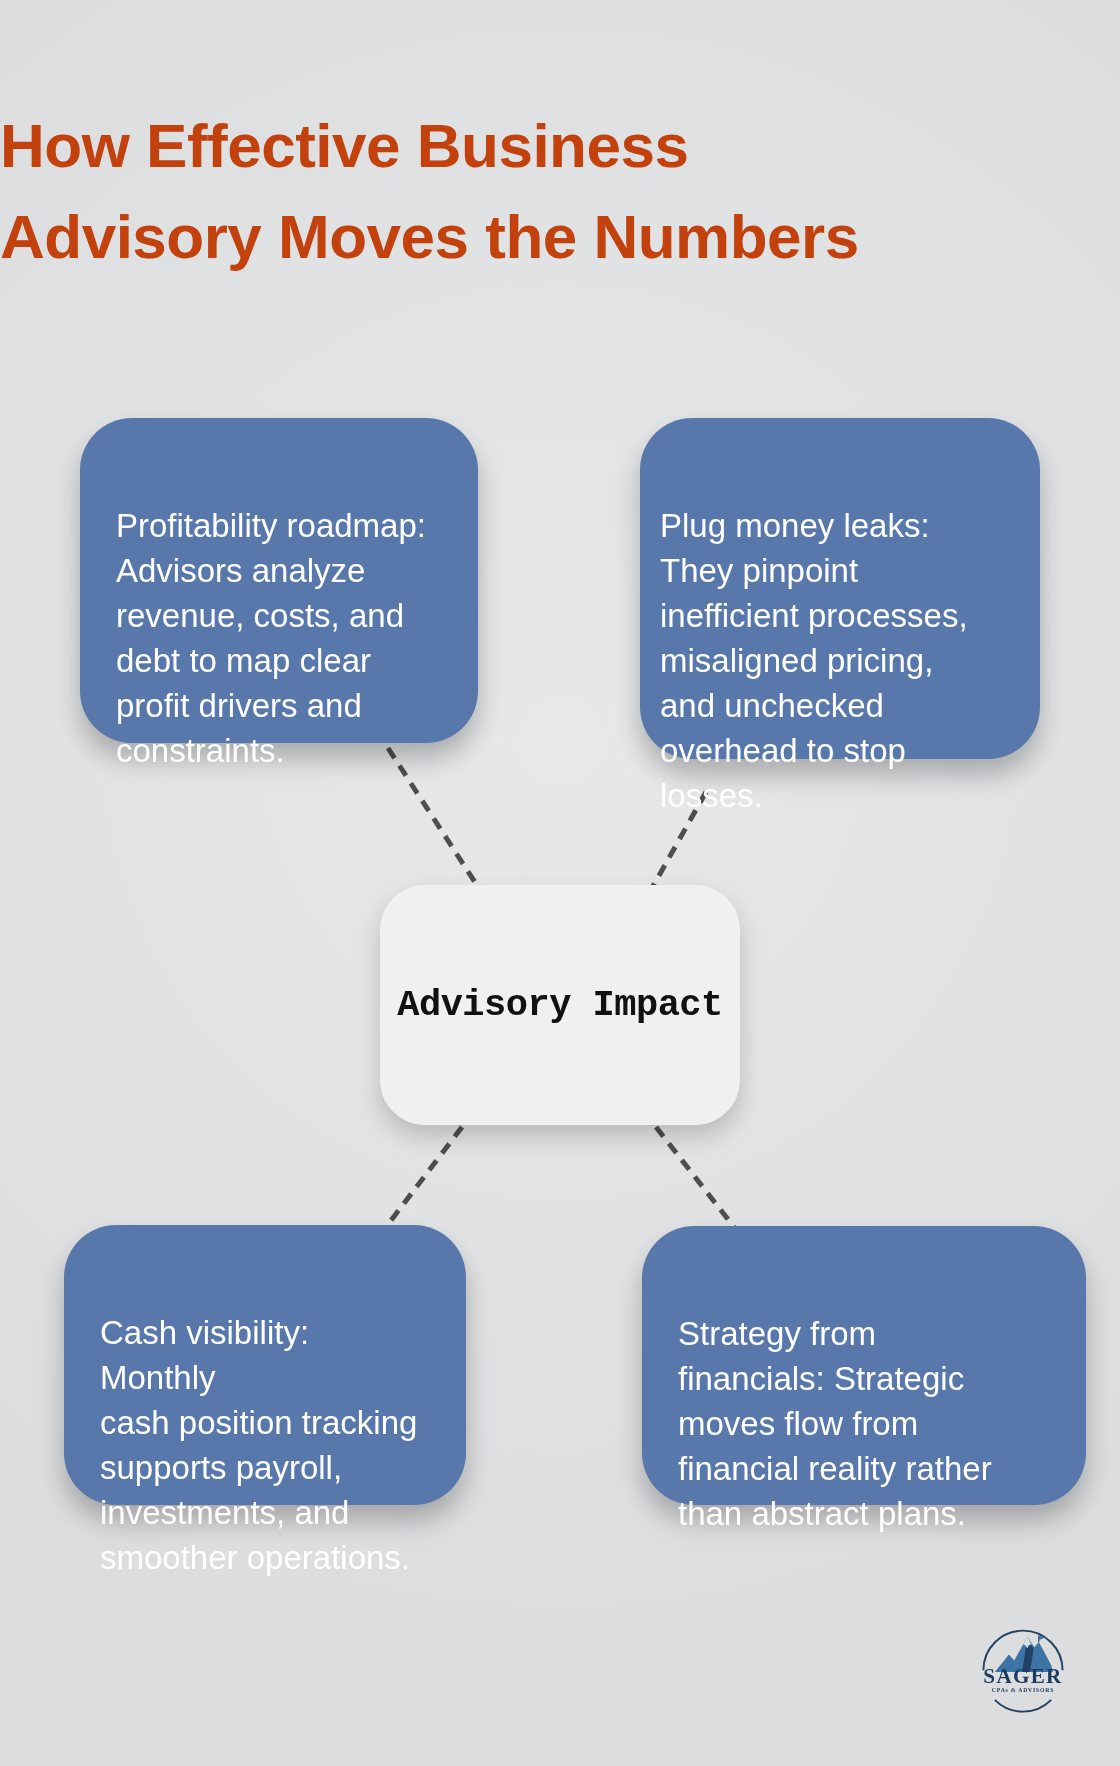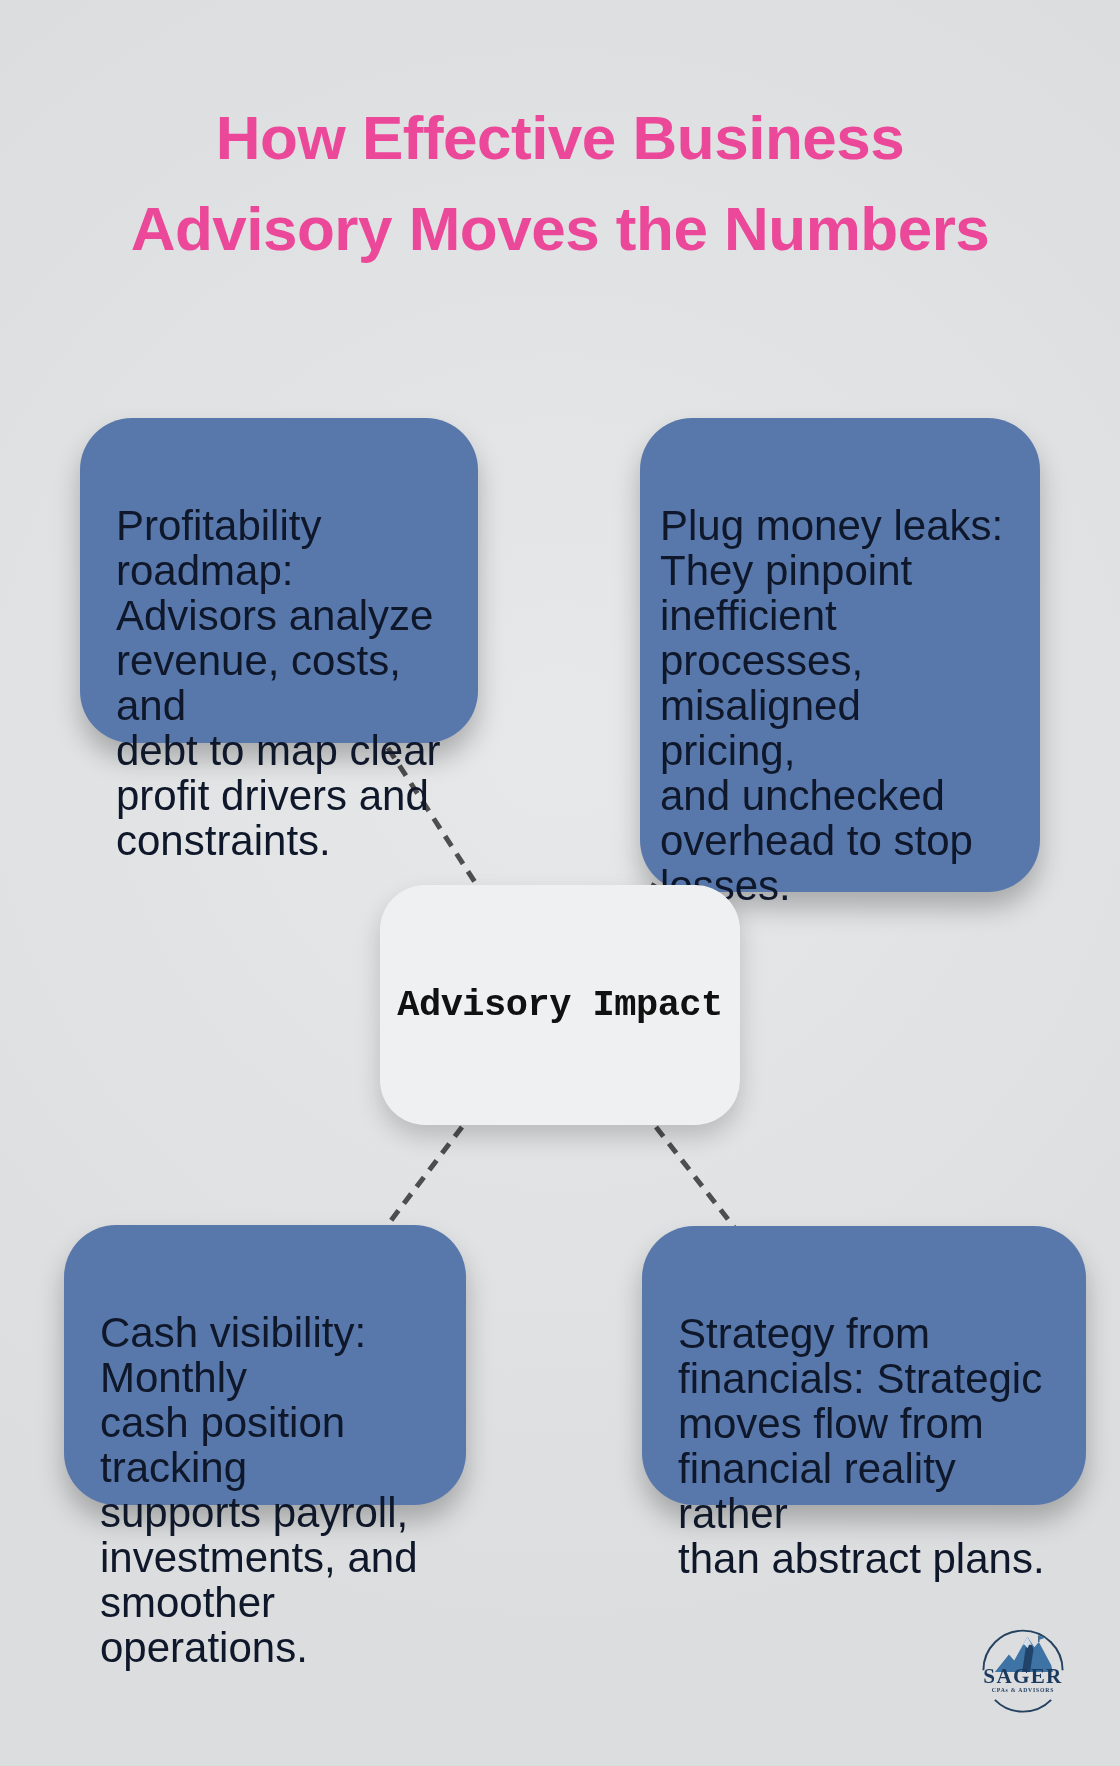--- a/index.html
+++ b/index.html
@@ -5,54 +5,54 @@
   html, body { margin: 0; padding: 0; }
   body {
     width: 1120px; height: 1766px;
     position: relative;
     overflow: hidden;
     font-family: "Liberation Sans", sans-serif;
     background: radial-gradient(ellipse 900px 900px at 50% 42%, #e7e8e9 0%, #e1e2e3 55%, #dcddde 100%);
   }
   .page-title {
     position: absolute;
-    top: 92px; left: 0; right: 0;
-    text-align: center;
+    top: 100px; left: 0; right: 0;
+    text-align: left;
     font-size: 62px;
     line-height: 91px;
     font-weight: 700;
     letter-spacing: -0.5px;
-    color: #ec4899;
+    color: #c2410c;
     white-space: pre-line;
   }
   .connector-svg {
     position: absolute;
     top: 0; left: 0;
     width: 1120px; height: 1766px;
   }
   .connector-svg line {
     stroke: #4e4e4e;
     stroke-width: 5;
     stroke-dasharray: 12 9;
     fill: none;
   }
   .node {
     position: absolute;
     background: #5878ac;
     border-radius: 52px;
     box-shadow: 0 16px 26px rgba(0,0,0,0.25);
-    color: #0f172a;
-    font-size: 42px;
+    color: #ffffff;
+    font-size: 33px;
     line-height: 45px;
     padding: 40px 36px 14px 36px;
     box-sizing: border-box;
     white-space: pre-line;
   }
   .node-top-left    { left: 80px;  top: 418px;  width: 398px; height: 325px; }
-  .node-top-right   { left: 640px; top: 418px;  width: 400px; height: 474px; padding-left: 20px; }
+  .node-top-right   { left: 640px; top: 418px;  width: 400px; height: 341px; padding-left: 20px; }
   .node-bottom-left { left: 64px;  top: 1225px; width: 402px; height: 280px; }
   .node-bottom-right{ left: 642px; top: 1226px; width: 444px; height: 279px; }
   .center-node {
     position: absolute;
     left: 380px; top: 885px;
     width: 360px; height: 240px;
     background: #eef0f2;
     border-radius: 45px;
     box-shadow: 0 12px 24px rgba(0,0,0,0.18);
     display: flex;

